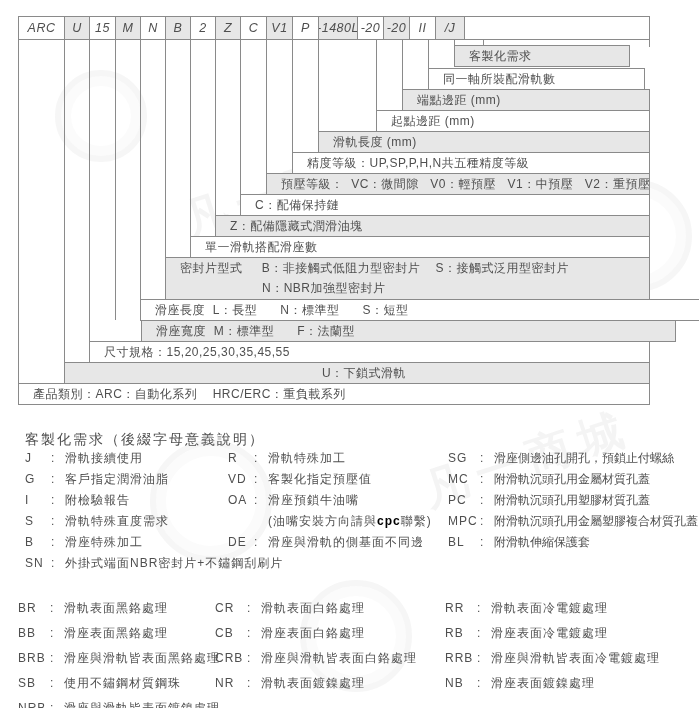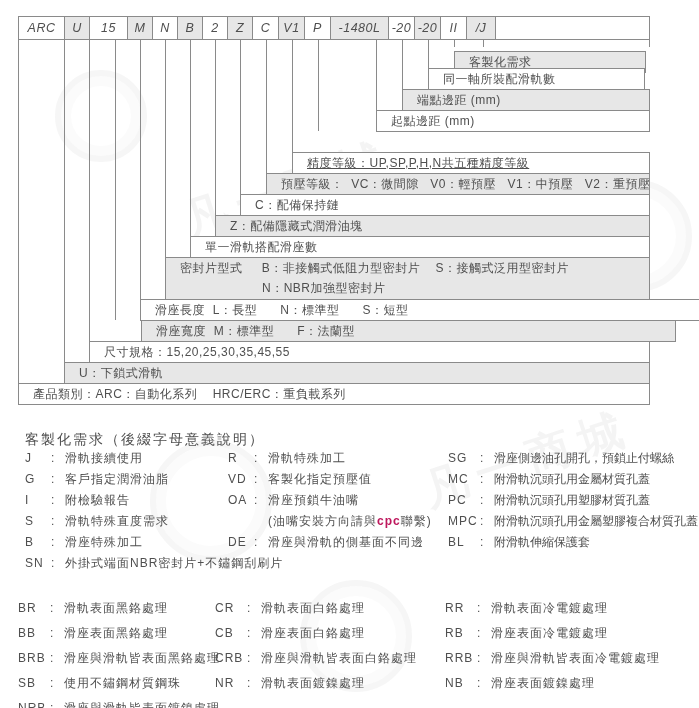--- a/index.html
+++ b/index.html
@@ -33,47 +33,47 @@
   .col{position:absolute;}
   .li{height:21px;line-height:21px;white-space:nowrap;font-size:12px;}
   .srow .li{height:25px;line-height:25px;}
   .code{display:inline-block;width:26px;letter-spacing:1px;}
   .sep{display:inline-block;width:14px;}
   .desc{letter-spacing:1px;}
   .c3 .code{width:32px;}
   .c3 .desc{letter-spacing:0;}
   .scol .code{width:32px;}
   .note{padding-left:40px;}
-  .red{color:#be185d;font-weight:bold;letter-spacing:1px;}
+  .red{color:#000000;font-weight:bold;letter-spacing:1px;}
 </style>
 </head>
 <body>
 
 <div class="page">
 
   <div class="wm-circle" style="left:55px;top:70px;width:80px;height:80px;"></div>
   <div class="wm-circle" style="left:580px;top:180px;width:100px;height:100px;"></div>
   <div class="wm-circle" style="left:150px;top:440px;width:110px;height:110px;"></div>
   <div class="wm-circle" style="left:300px;top:580px;width:100px;height:100px;"></div>
   <span class="wm-text" style="left:180px;top:160px;">凡一商城</span>
   <span class="wm-text" style="left:420px;top:430px;">凡一商城</span>
 
   <div class="boxrow">
     <div class="cell" style="width:46px">ARC</div>
     <div class="cell g" style="width:25px">U</div>
-    <div class="cell" style="width:38px">15</div>
+    <div class="cell" style="width:26px">15</div>
     <div class="cell g" style="width:25px">M</div>
     <div class="cell" style="width:25px">N</div>
     <div class="cell g" style="width:25px">B</div>
     <div class="cell" style="width:25px">2</div>
     <div class="cell g" style="width:25px">Z</div>
     <div class="cell" style="width:26px">C</div>
     <div class="cell g" style="width:26px">V1</div>
     <div class="cell" style="width:26px">P</div>
-    <div class="cell g" style="width:58px">-1480L</div>
+    <div class="cell g" style="width:39px">-1480L</div>
     <div class="cell" style="width:26px">-20</div>
     <div class="cell g" style="width:26px">-20</div>
     <div class="cell" style="width:26px">II</div>
     <div class="cell g" style="width:29px">/J</div>
     <div class="cell fill"></div>
   </div>
 
   <div class="drop" style="left:18px;height:343px;"></div>
   <div class="drop" style="left:64px;height:322px;"></div>
   <div class="drop" style="left:89px;height:301px;"></div>
@@ -86,34 +86,35 @@
   <div class="drop" style="left:266px;height:133px;"></div>
   <div class="drop" style="left:292px;height:112px;"></div>
   <div class="drop" style="left:318px;height:91px;"></div>
   <div class="drop" style="left:376px;height:70px;"></div>
   <div class="drop" style="left:402px;height:49px;"></div>
   <div class="drop" style="left:428px;height:28px;"></div>
   <div class="drop" style="left:454px;height:7px;"></div>
   <div class="drop" style="left:483px;height:7px;"></div>
   <div class="drop" style="left:649px;height:7px;"></div>
 
-  <div class="band g" style="left:454px;top:51px;width:192px;height:22px;font-family:Liberation Serif, serif;"><span>客製化需求</span></div>
+  <div class="band g" style="left:454px;top:45px;width:176px;height:22px;font-family:Liberation Serif, serif;"><span>客製化需求</span></div>
   <div class="band w" style="left:428px;top:68px;width:217px;height:22px;"><span>同一軸所裝配滑軌數</span></div>
   <div class="band g" style="left:402px;top:89px;width:248px;height:22px;"><span>端點邊距 (mm)</span></div>
   <div class="band w" style="left:376px;top:110px;width:274px;height:22px;"><span>起點邊距 (mm)</span></div>
-  <div class="band w" style="left:292px;top:152px;width:358px;height:22px;text-decoration:underline;"><span>精度等級：UP,SP,P,H,N共五種精度等級</span></div>
+  <div class="band g" style="left:318px;top:131px;width:332px;height:22px;"><span>滑軌長度 (mm)</span></div>
+  <div class="band w" style="left:292px;top:152px;width:358px;height:22px;"><span>精度等級：UP,SP,P,H,N共五種精度等級</span></div>
   <div class="band g" style="left:266px;top:173px;width:384px;height:22px;"><span>預壓等級：  VC：微間隙   V0：輕預壓   V1：中預壓   V2：重預壓</span></div>
   <div class="band w" style="left:240px;top:194px;width:410px;height:22px;"><span>C：配備保持鏈</span></div>
   <div class="band g" style="left:215px;top:215px;width:435px;height:22px;"><span>Z：配備隱藏式潤滑油塊</span></div>
   <div class="band w" style="left:190px;top:236px;width:460px;height:22px;"><span>單一滑軌搭配滑座數</span></div>
   <div class="band g" style="left:165px;top:257px;width:485px;height:59px;"><span>密封片型式     B：非接觸式低阻力型密封片    S：接觸式泛用型密封片</span><span class="l2">N：NBR加強型密封片</span></div>
   <div class="band w" style="left:140px;top:299px;width:602px;height:22px;"><span>滑座長度  L：長型      N：標準型      S：短型</span></div>
   <div class="band g" style="left:115px;top:320px;width:535px;height:22px;margin-left:26px;"><span>滑座寬度  M：標準型      F：法蘭型</span></div>
   <div class="band w" style="left:89px;top:341px;width:561px;height:22px;"><span>尺寸規格：15,20,25,30,35,45,55</span></div>
-  <div class="band g" style="left:64px;top:362px;width:586px;height:22px;"><span>U：下鎖式滑軌</span></div>
+  <div class="band g" style="left:64px;top:362px;width:586px;height:22px;text-align:center;"><span>U：下鎖式滑軌</span></div>
   <div class="band w" style="left:18px;top:383px;width:632px;height:22px;"><span>產品類別：ARC：自動化系列    HRC/ERC：重負載系列</span></div>
 
   <div class="heading">客製化需求（後綴字母意義說明）</div>
 
   <div class="col c1" style="left:25px;top:448px;">
     <div class="li"><span class="code">J</span><span class="sep">:</span><span class="desc">滑軌接續使用</span></div>
     <div class="li"><span class="code">G</span><span class="sep">:</span><span class="desc">客戶指定潤滑油脂</span></div>
     <div class="li"><span class="code">I</span><span class="sep">:</span><span class="desc">附檢驗報告</span></div>
     <div class="li"><span class="code">S</span><span class="sep">:</span><span class="desc">滑軌特殊直度需求</span></div>
     <div class="li"><span class="code">B</span><span class="sep">:</span><span class="desc">滑座特殊加工</span></div>

